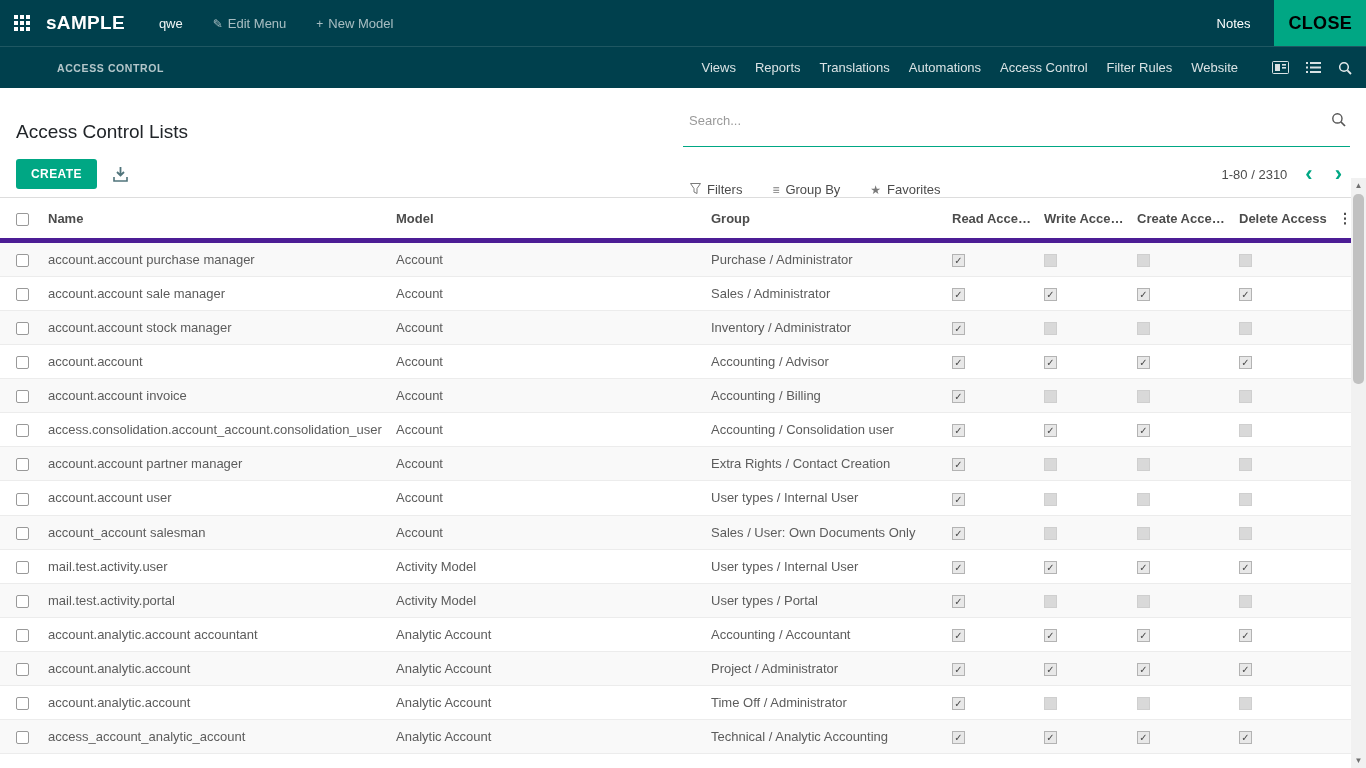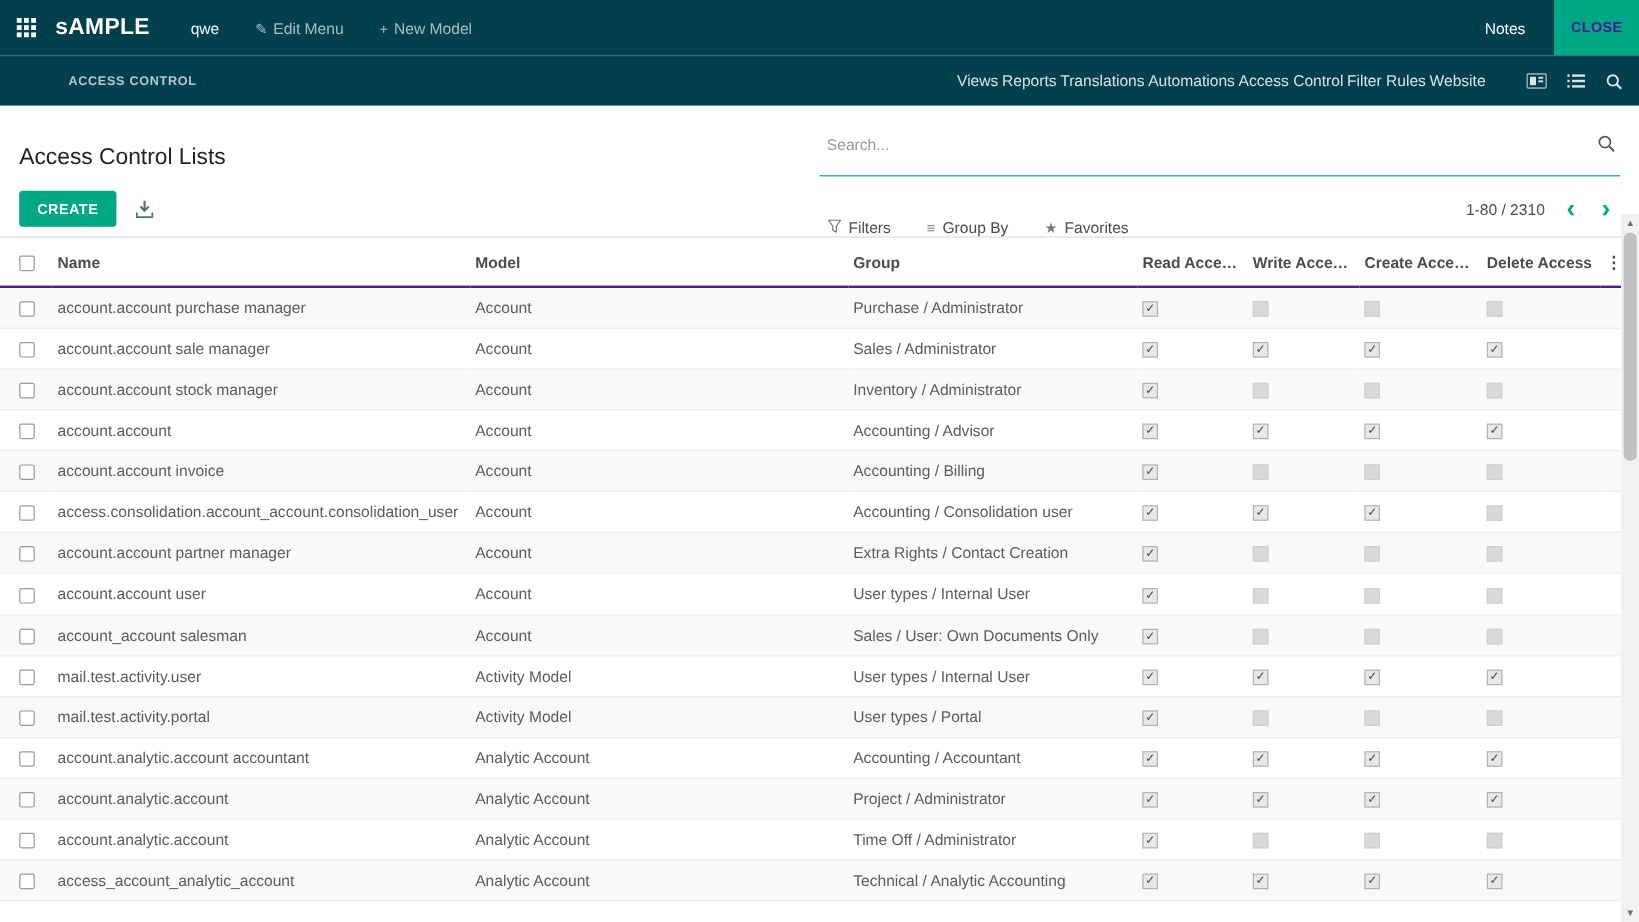--- a/index.html
+++ b/index.html
@@ -10,30 +10,30 @@
   .topbar { height:46px; background:#00404d; display:flex; align-items:center; color:#fff; }
   .apps-grid { display:grid; grid-template-columns:repeat(3,4px); grid-gap:2px; margin:0 0 0 14px; cursor:pointer; }
   .apps-grid i { width:4px; height:4px; background:#fff; display:block; }
   .brand { font-size:19px; font-weight:bold; margin-left:16px; letter-spacing:.3px; }
   .top-menu { display:flex; align-items:center; margin-left:34px; gap:30px; }
   .top-menu .mitem { color:rgba(255,255,255,.95); cursor:pointer; }
   .top-menu .mitem.muted { color:rgba(255,255,255,.65); }
   .top-menu .micon { margin-right:5px; font-size:12px; }
   .top-spacer { flex:1; }
   .notes { color:#fff; margin-right:24px; cursor:pointer; }
-  .close-btn { height:46px; padding:0 14px; background:#00a784; color:#4c1d95; border:none;
-    font-weight:bold; font-size:12px; letter-spacing:.3px; cursor:pointer; font-family:inherit; }
+  .close-btn { height:46px; padding:0 14px; background:#00a784; color:#000000; border:none;
+    font-weight:bold; font-size:18px; letter-spacing:.3px; cursor:pointer; font-family:inherit; }
 
   
   .subbar { height:42px; background:#00404d; border-top:1px solid rgba(255,255,255,.12);
     display:flex; align-items:center; color:rgba(255,255,255,.85);padding-left:41px; }
   .breadcrumb { font-size:10.5px; font-weight:bold; letter-spacing:.6px; margin-left:16px;
     color:rgba(255,255,255,.7); }
   .sub-spacer { flex:1; }
-  .sub-nav { display:flex; align-items:center; gap:3px; font-size:13px; }
+  .sub-nav { display:flex; align-items:center; gap:19px; font-size:13px; }
   .sub-nav span { cursor:pointer; }
   .sub-icons { display:flex; align-items:center; gap:17px; margin:0 14px 0 34px; }
   .sub-icons .sicon { cursor:pointer; display:flex; align-items:center; }
   .sub-icons svg { display:block; }
 
   
   .cp-row1 { display:flex; align-items:flex-end; justify-content:space-between; padding:18px 16px 4px 16px; }
   .page-title { font-size:19px; font-weight:normal; color:#212529; padding-bottom:4px; }
   .searchbox { position:relative; width:667px; }
   .searchbox input { width:100%; border:none; outline:none; border-bottom:1px solid #00a784;
@@ -50,21 +50,21 @@
   .cp-mid .tool .glyph { color:#7a7a7a; font-size:12px; }
   .pager { position:absolute; right:20px; top:0; height:100%; display:flex; align-items:center; gap:14px; }
   .pager .pcount { color:#4c4c4c; }
   .pager .pbtn { color:#00a784; font-size:22px; line-height:20px; font-weight:bold; cursor:pointer;
     background:none; border:none; font-family:inherit; padding:0 4px; }
 
   
   .table-wrap { width:1351px; }
   table { width:100%; border-collapse:collapse; table-layout:fixed; }
   thead th { text-align:left; font-weight:bold; color:#4c4c4c; font-size:13px;
-    padding:12px 4px; border-top:1px solid #ddd; border-bottom:2px solid #4c1d95; background:#fff;
+    padding:12px 4px; border-top:1px solid #ddd; border-bottom:5px solid #4c1d95; background:#fff;
     overflow:hidden; white-space:nowrap; text-overflow:ellipsis; cursor:pointer; }
   tbody td { padding:9px 4px; border-bottom:1px solid #ececec; color:#5c5c5c; font-size:13px;
     overflow:hidden; white-space:nowrap; text-overflow:ellipsis; }
   tbody tr { cursor:pointer; }
   tbody tr:nth-child(odd) { background:#f9f9f9; }
   tbody tr:nth-child(even) { background:#fff; }
   th.col-check, td.col-check { padding-left:16px; }
   .rowcheck { display:inline-block; width:13px; height:13px; border:1px solid #999;
     border-radius:2px; background:#fff; cursor:pointer; vertical-align:middle; }
   .perm { display:inline-block; width:13px; height:13px; font-size:10px; line-height:11px;

